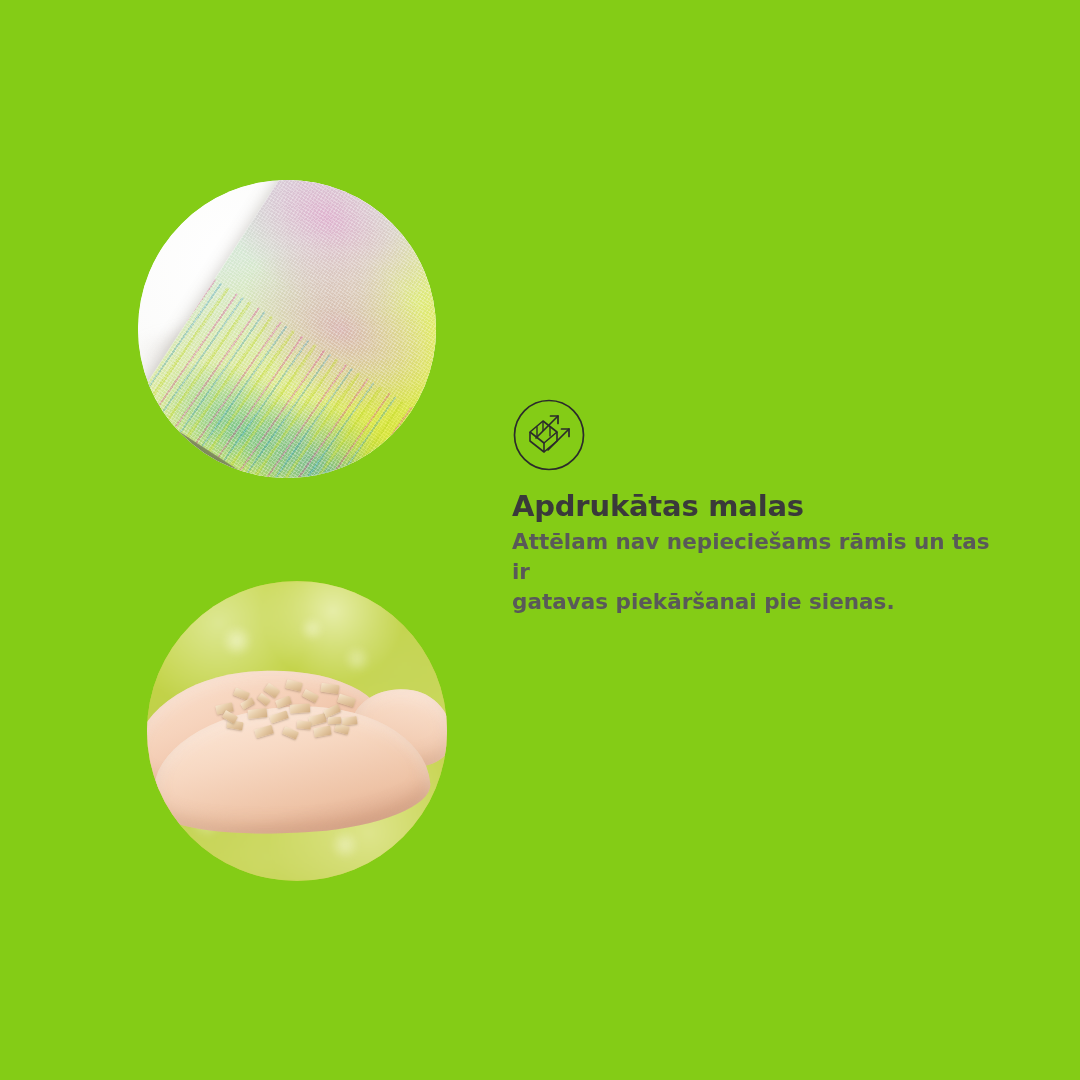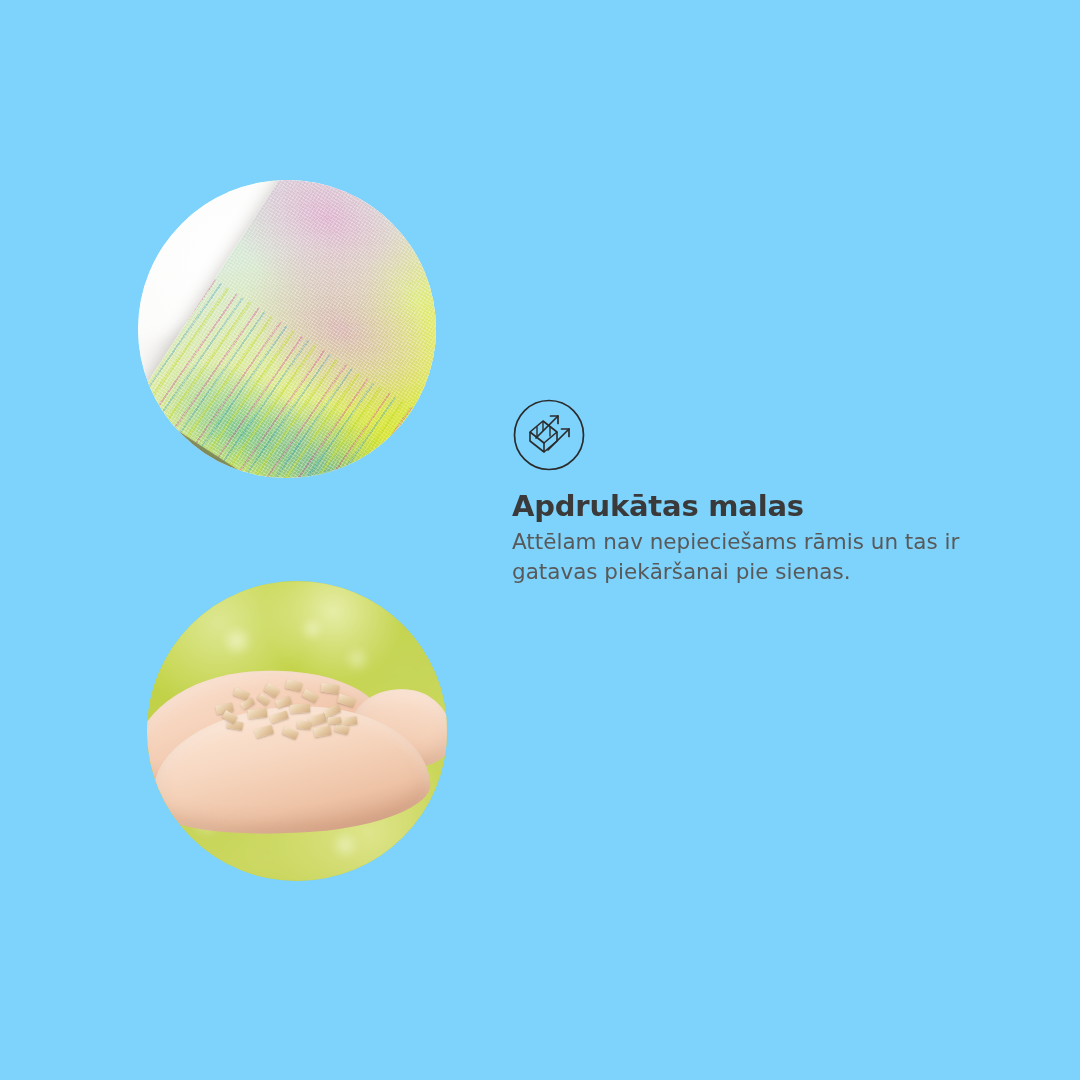--- a/index.html
+++ b/index.html
@@ -11,21 +11,21 @@
     height: 1080px;
     background: #f1f1f1;
     font-family: "DejaVu Sans", "Liberation Sans", sans-serif;
     overflow: hidden;
     position: relative;
   }
 
   .page {
     position: absolute;
     inset: 0;
-    background: #7dd3fc;
+    background: #84cc16;
   }
 
   
   .feature-row {
     position: absolute;
     left: 0;
     width: 1080px;
   }
   #row-edges  { top: 170px; height: 350px; }
   #row-eco    { top: 575px; height: 320px; }
@@ -237,21 +237,21 @@
     margin: 0 0 5px 0;
     font-size: 29px;
     font-weight: 700;
     line-height: 1.12;
     color: #3a3a3a;
     letter-spacing: -0.2px;
   }
   .feature-desc {
     margin: 0;
     font-size: 21.5px;
-    font-weight: 400;
+    font-weight: 700;
     line-height: 1.38;
     color: #595959;
     white-space: pre-line;
   }
 </style>
 </head>
 <body>
 
 <div class="page">
 

